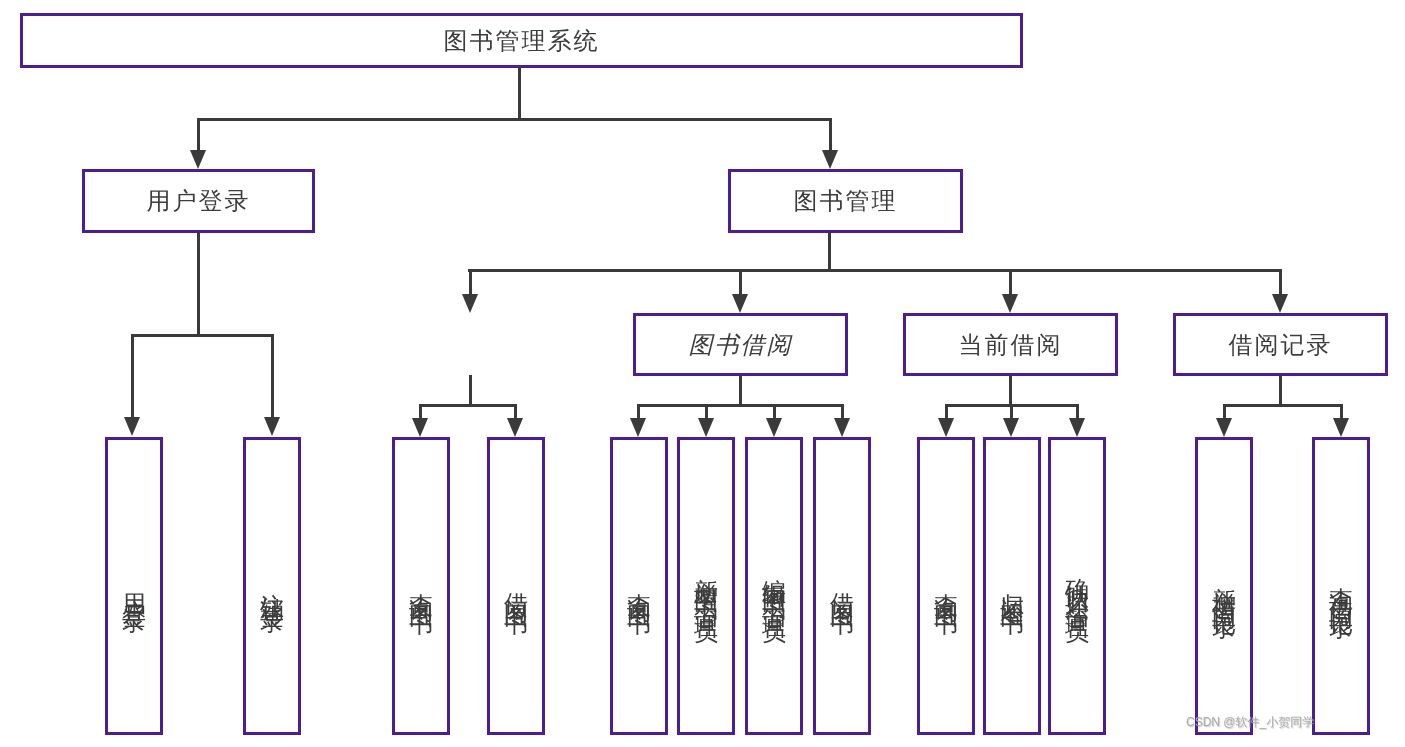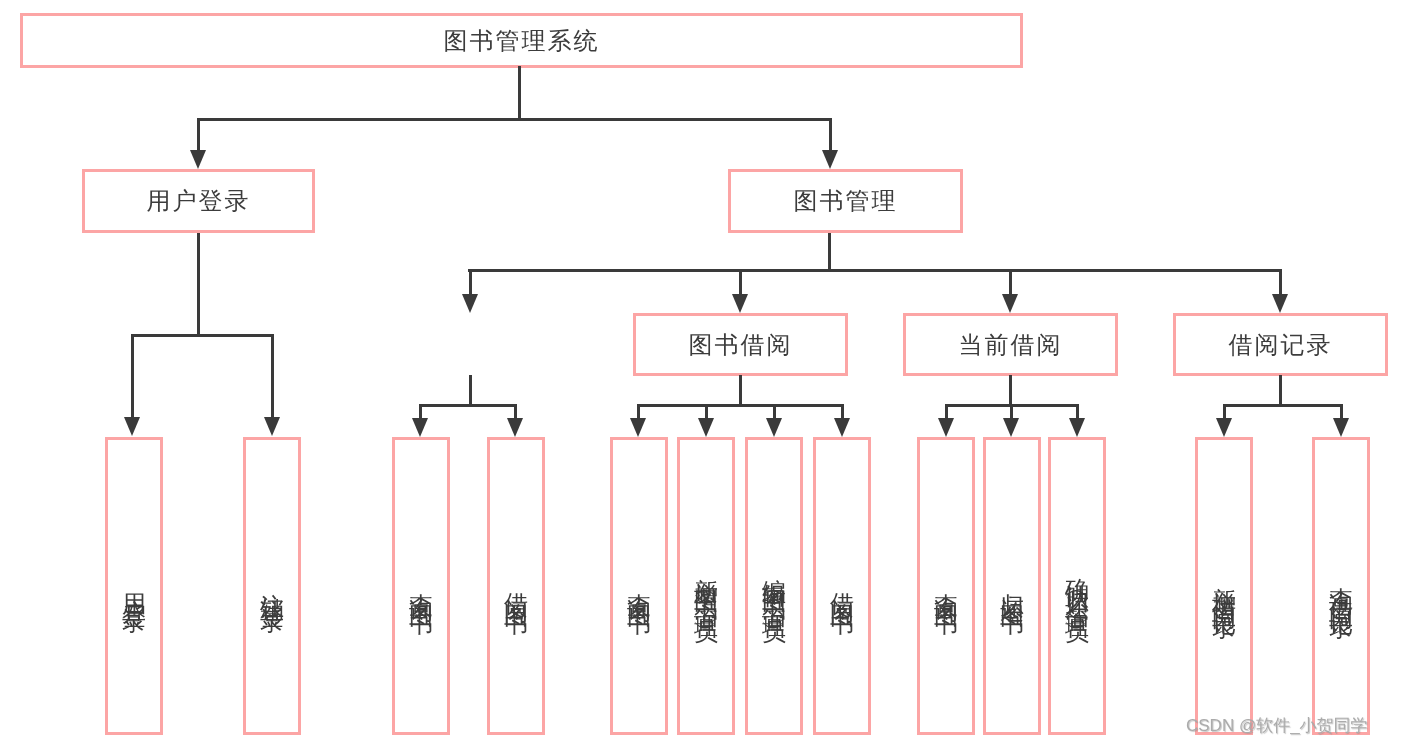--- a/index.html
+++ b/index.html
@@ -7,21 +7,21 @@
     position: relative;
     width: 1405px;
     height: 747px;
     background: #ffffff;
     font-family: "Liberation Sans", sans-serif;
     overflow: hidden;
   }
   .node {
     position: absolute;
     box-sizing: border-box;
-    border: 3px solid #fca5a5;
+    border: 3px solid #4c1d95;
     background: #ffffff;
     display: flex;
     align-items: center;
     justify-content: center;
     color: #3c3c3c;
   }
   .hlabel {
     font-size: 24px;
     letter-spacing: 2px;
     white-space: nowrap;
@@ -51,21 +51,21 @@
     width: 0;
     height: 0;
     border-left: 8px solid transparent;
     border-right: 8px solid transparent;
     border-top: 19px solid #3a3a3a;
   }
   .watermark {
     position: absolute;
     left: 1186px;
     top: 714px;
-    font-size: 17px;
+    font-size: 12px;
     color: #ababab;
     text-shadow: 1px 1px 1px rgba(130,130,130,0.45);
     white-space: nowrap;
     z-index: 5;
   }
 </style>
 </head>
 <body>
 
 <div class="canvas">
@@ -99,21 +99,21 @@
   <div class="hline" style="left:468px; top:269px; width:814px;"></div>
   <div class="vline" style="left:469px; top:269px; height:28px;"></div>
   <div class="arr" style="left:462px; top:294px;"></div>
   <div class="vline" style="left:739px; top:269px; height:28px;"></div>
   <div class="arr" style="left:732px; top:294px;"></div>
   <div class="vline" style="left:1009px; top:269px; height:28px;"></div>
   <div class="arr" style="left:1002px; top:294px;"></div>
   <div class="vline" style="left:1279px; top:269px; height:28px;"></div>
   <div class="arr" style="left:1272px; top:294px;"></div>
 
-  <div class="node" style="left:633px; top:313px; width:215px; height:63px;">
+  <div class="node" style="left:633px; top:313px; width:215px; height:63px;font-style:italic;">
     <span class="hlabel">图书借阅</span>
   </div>
   <div class="node" style="left:903px; top:313px; width:215px; height:63px;">
     <span class="hlabel">当前借阅</span>
   </div>
   <div class="node" style="left:1173px; top:313px; width:215px; height:63px;">
     <span class="hlabel">借阅记录</span>
   </div>
 
   <div class="vline" style="left:469px; top:375px; height:29px;"></div>

